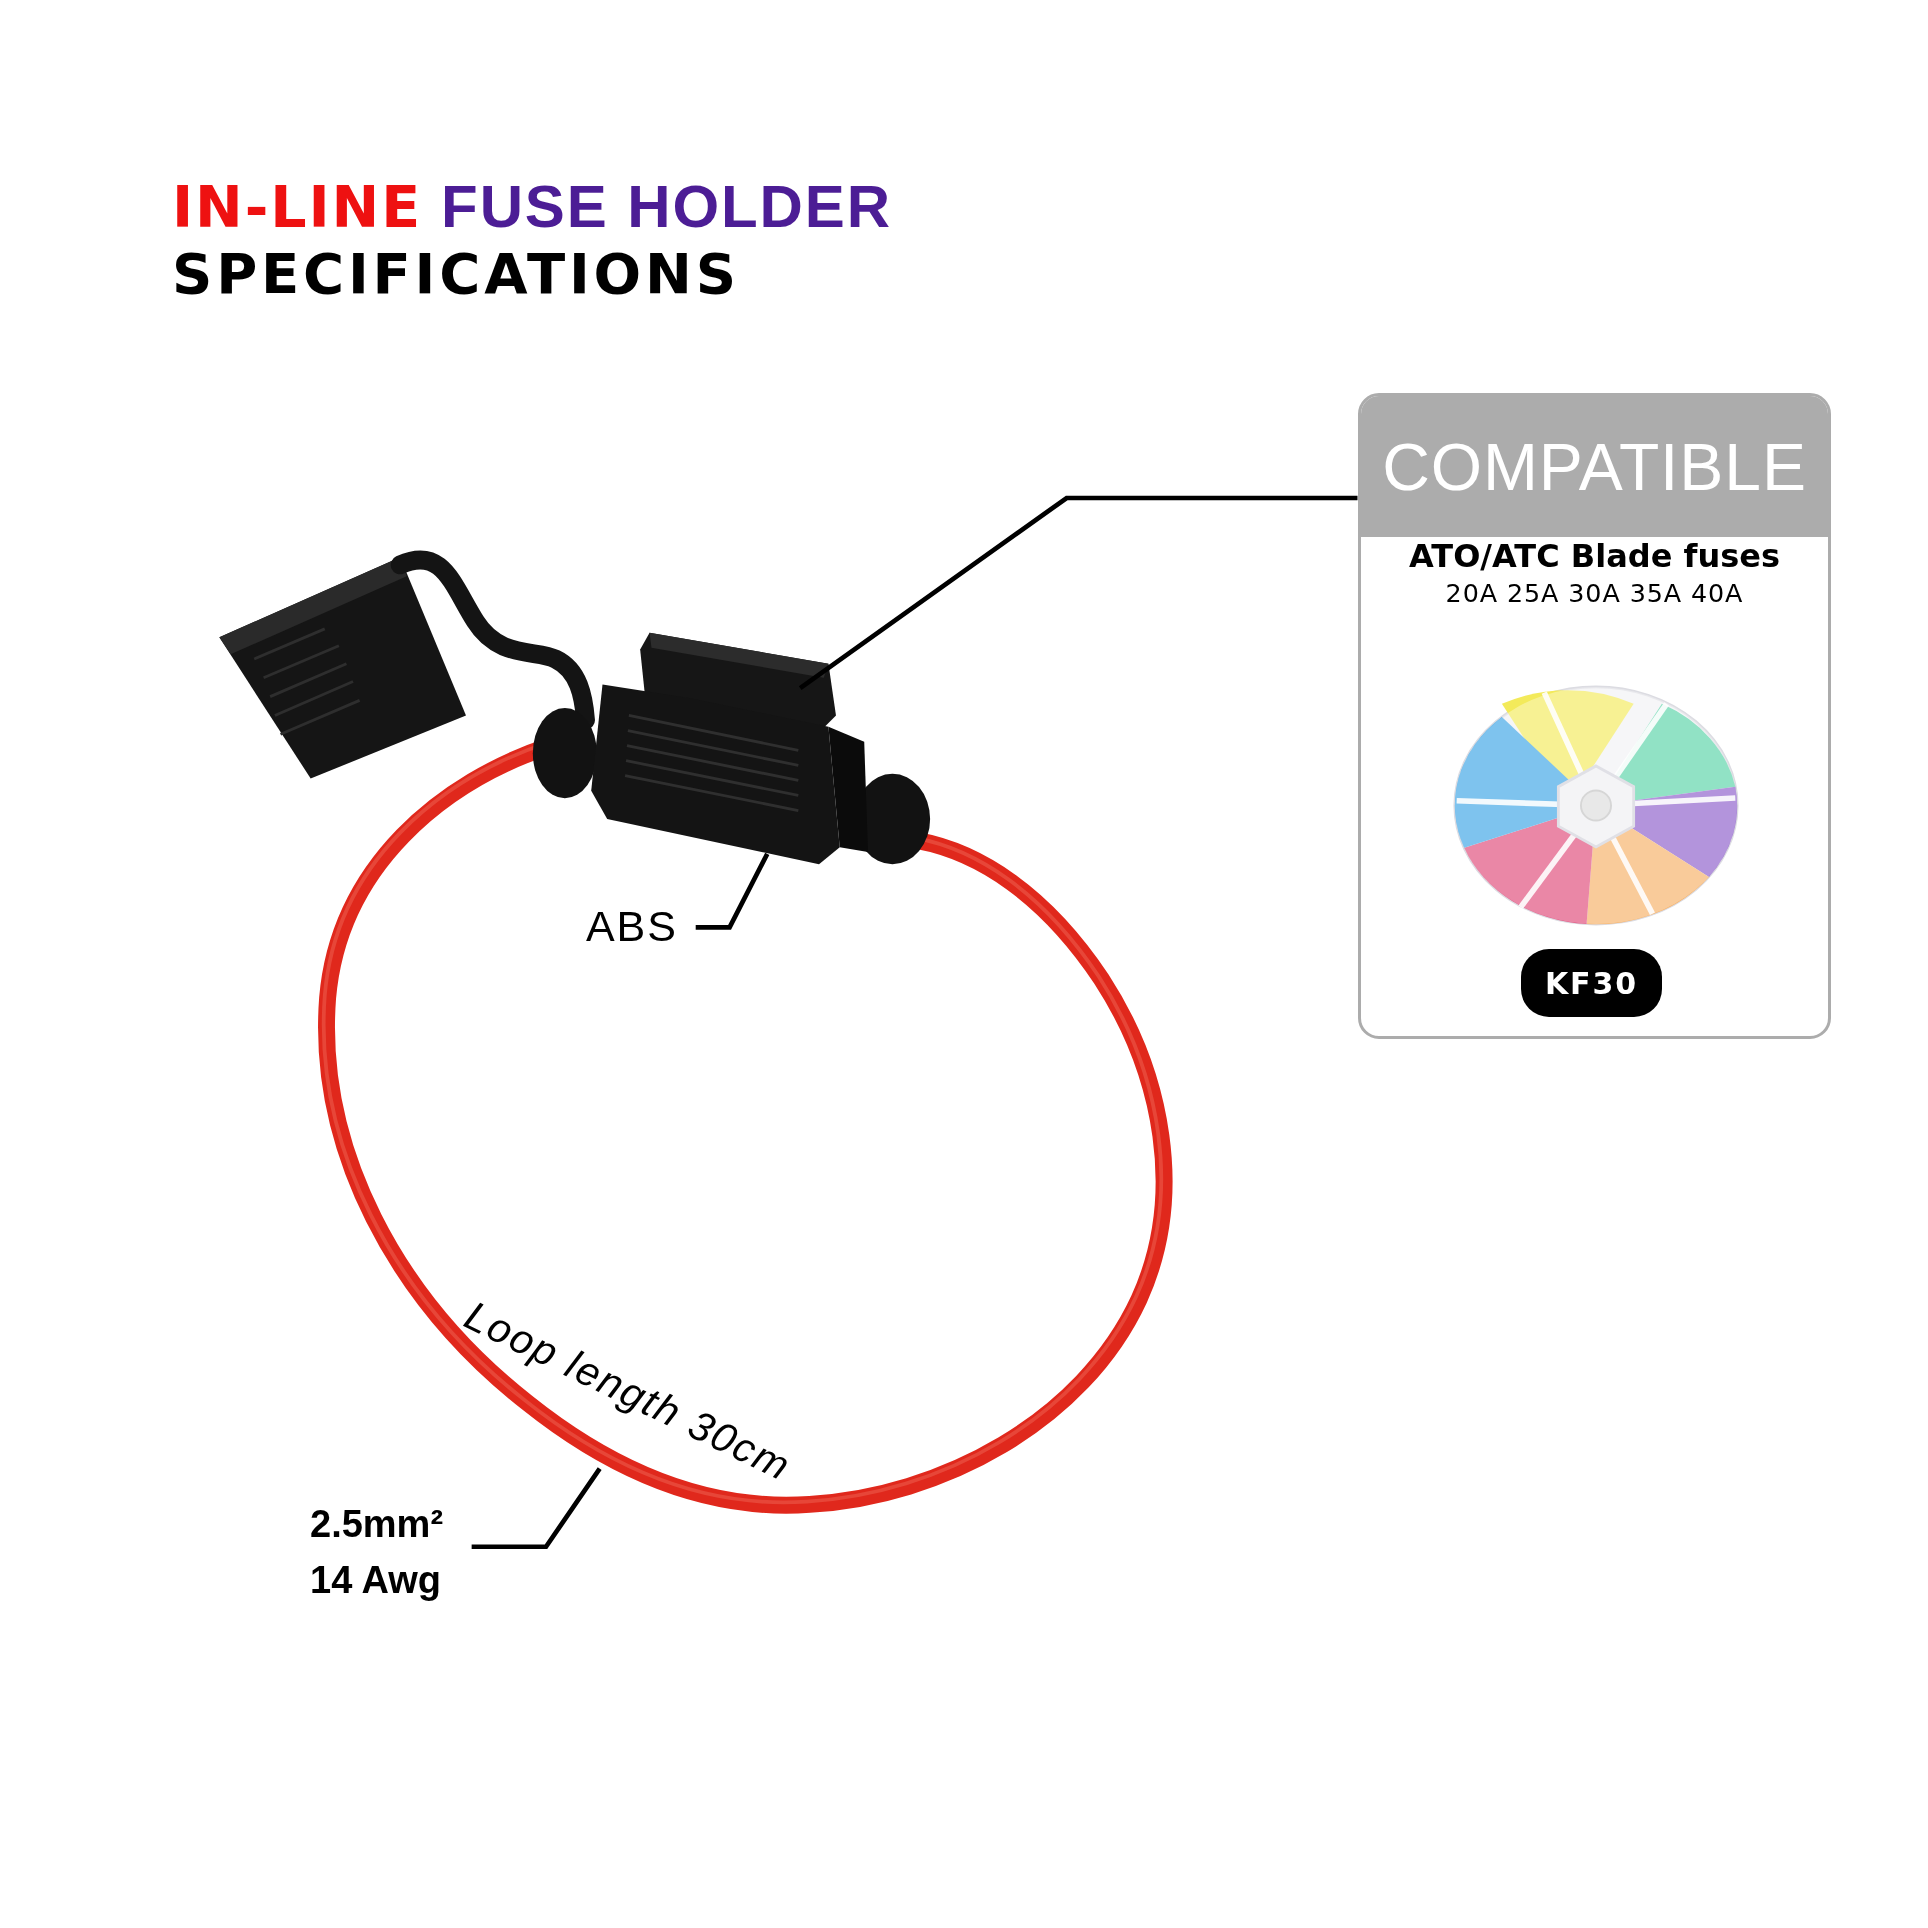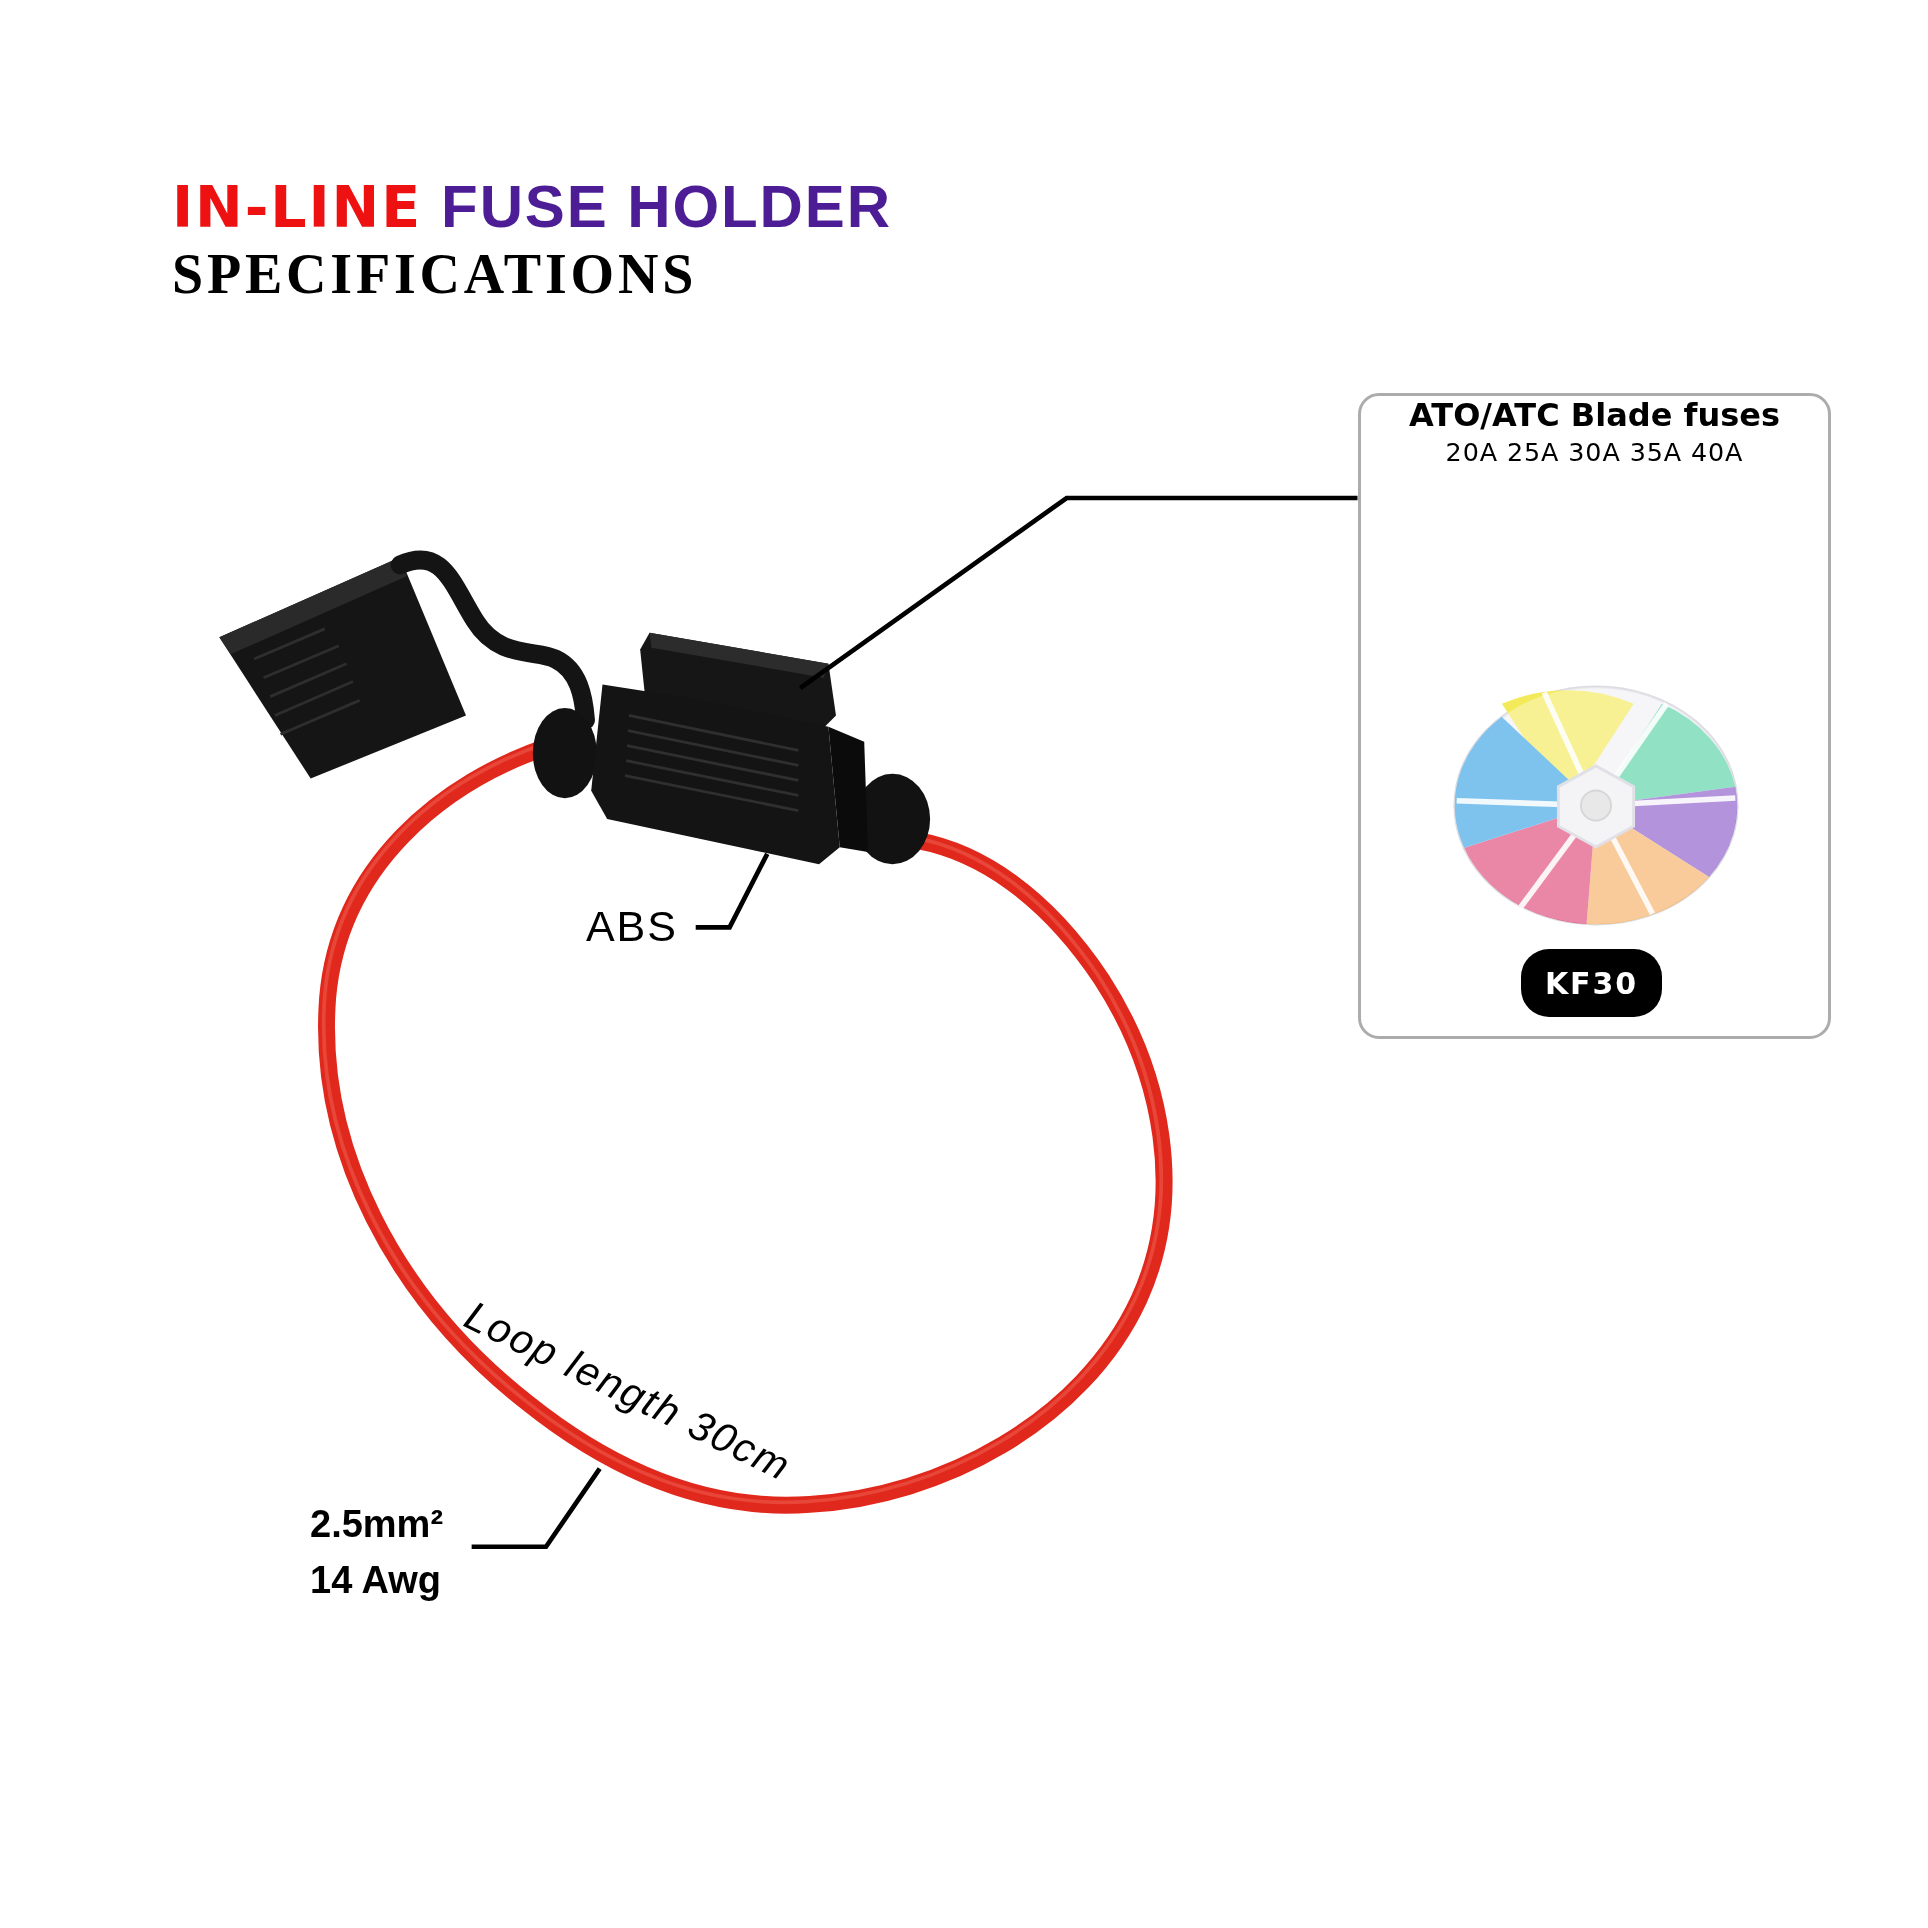--- a/index.html
+++ b/index.html
@@ -4,21 +4,21 @@
 <style>
   html, body { margin: 0; padding: 0; background: #ffffff; }
   body { width: 1928px; height: 1928px; position: relative; overflow: hidden;
          font-family: "DejaVu Sans", "Liberation Sans", sans-serif; color: #000; }
   .abs { position: absolute; }
 
   
   .title-line1 { left: 172px; top: 176px; font-size: 57px; line-height: 62px; letter-spacing: 0.9px; white-space: nowrap; }
   .title-accent { color: #ee1111; font-weight: bold; letter-spacing: 1.9px; }
   .title-rest { font-weight: bold; color: #4c1d95; font-family: "Liberation Sans", sans-serif; font-size: 60px; letter-spacing: 1.9px; }
-  .title-line2 { left: 172px; top: 243px; font-size: 56px; line-height: 62px; font-weight: bold; letter-spacing: 3.8px; white-space: nowrap; font-family: Liberation Serif, serif; }
+  .title-line2 { left: 172px; top: 243px; font-size: 56px; line-height: 62px; font-weight: bold; letter-spacing: 3.8px; white-space: nowrap; }
 
   
   .illustration { left: 0; top: 0; width: 1928px; height: 1928px; }
 
   
   .label-abs { left: 586px; top: 902px; font-size: 43px; line-height: 49px; letter-spacing: 1.9px; font-family: "Liberation Sans", sans-serif; }
   .label-wire { left: 310px; top: 1488px; font-size: 38px; line-height: 56px; font-weight: bold; font-family: "Liberation Sans", sans-serif; margin-top: 8px; }
   .label-loop { left: 478px; top: 1292px; font-size: 41px; font-style: italic; font-family: "Liberation Sans", sans-serif;
                 transform-origin: 0 0; transform: rotate(26deg); letter-spacing: 1.9px; white-space: nowrap; }
 
@@ -90,20 +90,21 @@
 </svg>
 
 <div class="abs label-abs">ABS</div>
 <div class="abs label-loop">Loop length 30cm</div>
 <div class="abs label-wire">
   <div>2.5mm²</div>
   <div>14 Awg</div>
 </div>
 
 <div class="abs card">
+  <div class="card-header">COMPATIBLE</div>
   <div class="card-title">ATO/ATC Blade fuses</div>
   <div class="card-ratings">20A 25A 30A 35A 40A</div>
 
   <svg class="fuse-box" viewBox="-153 -129 306 258" xmlns="http://www.w3.org/2000/svg">
     <ellipse cx="0" cy="0" rx="150" ry="126" fill="#f1f1f4" stroke="#dcdce2" stroke-width="3"></ellipse>
 
     <path d="M0,0 L-70,-108 A150,126 0 0,1 70,-108 Z" fill="#f3ea5a" transform="translate(-30,0)"></path>
     <path d="M0,0 L70,-108 A150,126 0 0,1 148,-20 Z" fill="#56d3a6"></path>
     <path d="M0,0 L148,-20 A150,126 0 0,1 120,76 Z" fill="#8b5bc9"></path>
     <path d="M0,0 L120,76 A150,126 0 0,1 -10,126 Z" fill="#f6b064"></path>

